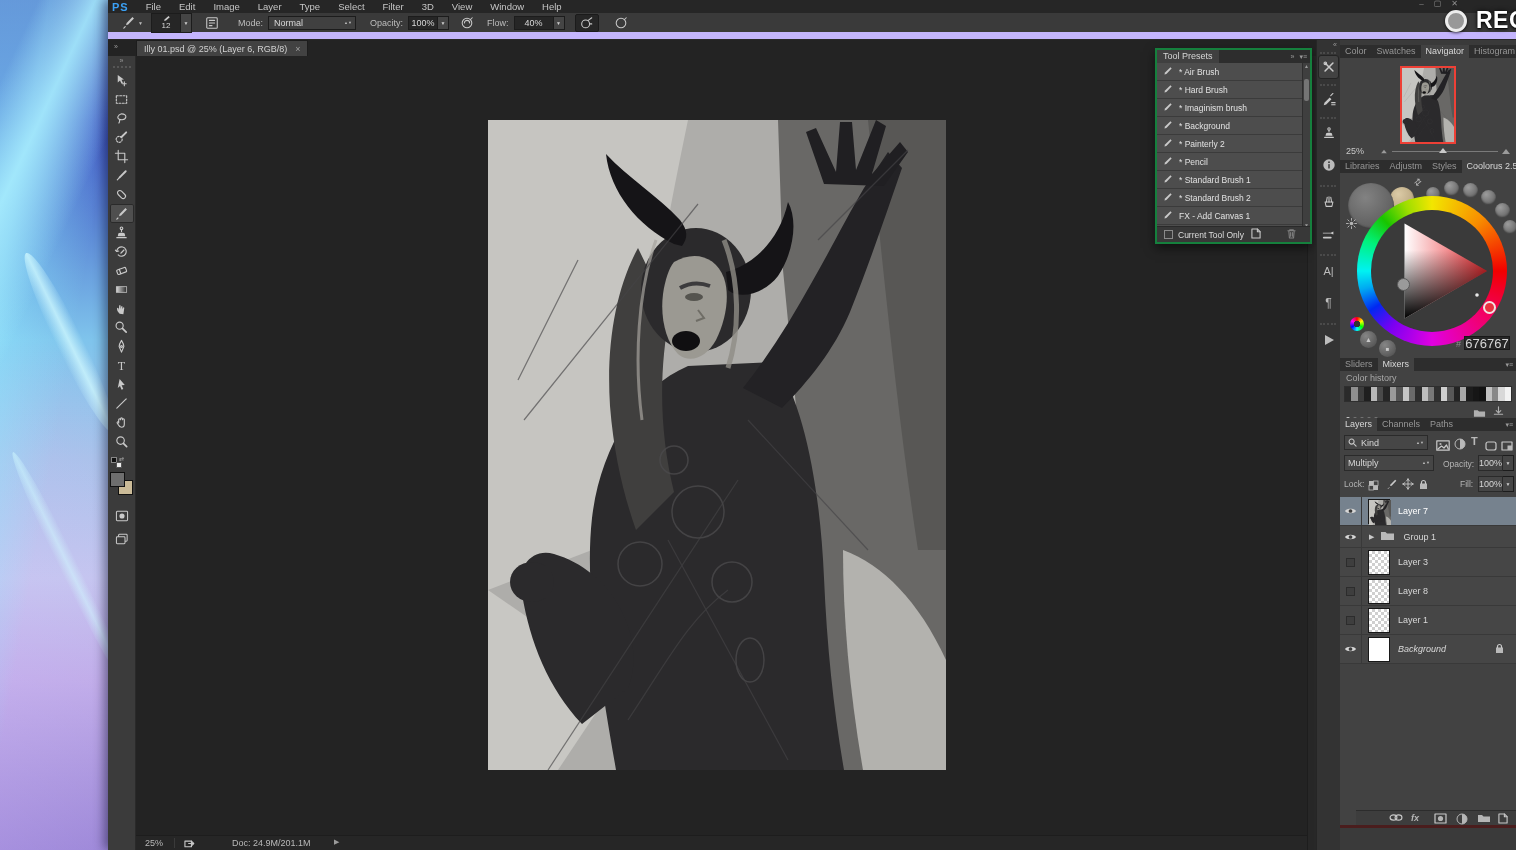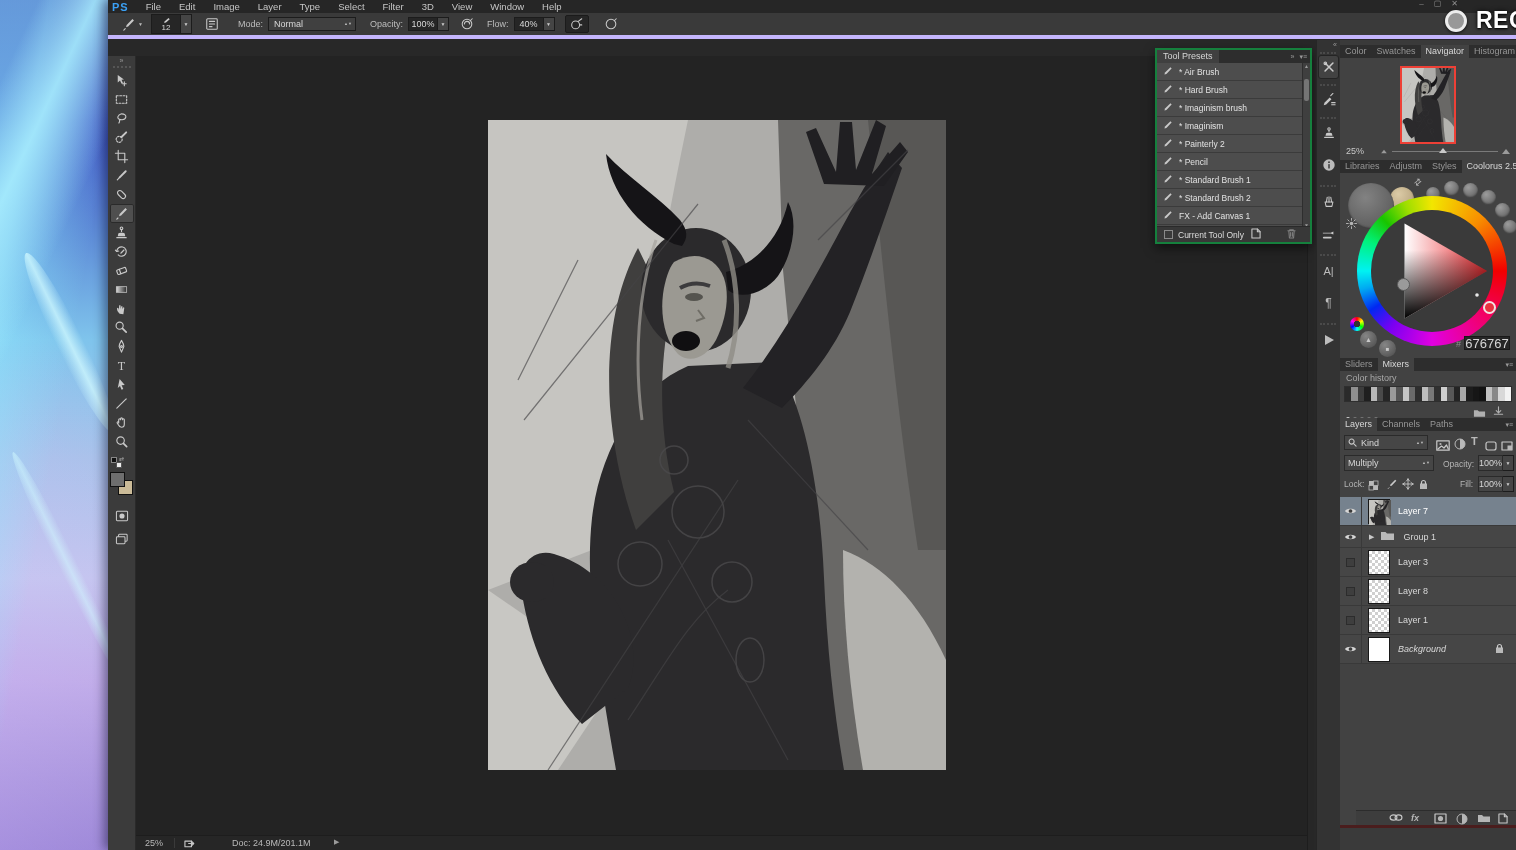--- a/index.html
+++ b/index.html
@@ -14,21 +14,21 @@
  linear-gradient(to bottom,#3536ae 0%,#4055c4 14%,#5f8ed8 28%,#7fc4ec 40%,#a8c2ea 54%,#c2c6ee 68%,#bcaae6 80%,#a08ed8 92%,#8f7cd0 100%)}
 .streak{position:absolute;background:linear-gradient(to bottom,rgba(255,255,255,0),rgba(210,250,255,.75),rgba(255,255,255,0));transform:rotate(64deg);border-radius:50%}
 
 .win{position:absolute;left:108px;top:0;width:1408px;height:850px;background:#282828;box-shadow:-4px 0 10px rgba(0,0,30,.45)}
 
 .menubar{position:absolute;left:0;top:0;width:100%;height:13px;background:#262626;display:flex;align-items:center;font-size:9.5px}
 .pslogo{color:#3ba0f4;font-weight:bold;font-size:11px;padding:0 8px 0 4px;letter-spacing:1px}
 .menu-item{padding:0 9px;color:#c6c6c6}
 .winctl{position:absolute;top:-1px;right:58px;display:flex;gap:10px;font-size:8px;color:#8f8f8f;height:8px;overflow:hidden}
 
-.optionsbar{position:absolute;left:0;top:13px;width:100%;height:26px;background:#3a3a3a;border-bottom:4px solid #c4b5fd;display:flex;align-items:center;font-size:9px;color:#bdbdbd}
+.optionsbar{position:absolute;left:0;top:13px;width:100%;height:26px;background:#3a3a3a;border-bottom:7px solid #c4b5fd;display:flex;align-items:center;font-size:9px;color:#bdbdbd}
 .opt-box{background:#262626;border:1px solid #1c1c1c;color:#d8d8d8;height:14px;display:flex;align-items:center;justify-content:center}
 .drop{width:11px;height:14px;background:#454545;border:1px solid #1c1c1c;border-left:none;display:flex;align-items:center;justify-content:center;font-size:5px;color:#ccc}
 .spin{display:inline-flex;flex-direction:column;font-size:4px;line-height:4px;color:#bbb;margin-left:4px}
 .opt-icon{width:20px;height:18px;display:flex;align-items:center;justify-content:center}
 .pressed{background:#262626;border:1px solid #1b1b1b;border-radius:2px}
 
 .tabbar{position:absolute;left:0;top:40px;width:100%;height:16px;background:#232323;display:flex;align-items:flex-end}
 .doc-tab{height:16px;background:#424242;border:1px solid #1d1d1d;border-bottom:none;display:flex;align-items:center;padding:0 7px;font-size:9px;color:#d2d2d2;margin-left:28px}
 .doc-close{margin-left:8px;color:#9f9f9f;font-size:9px}
 
@@ -220,36 +220,43 @@
   <span class="opt-box" style="width:30px;margin-left:5px">100%</span>
   <span class="drop">▼</span>
   <span class="opt-icon" style="margin-left:8px">
    <svg class="icon" width="14" height="14" viewBox="0 0 16 16">
           <circle cx="8" cy="8" r="5.5"></circle>
           <path d="M5 8 a3 3 0 0 1 6 0"></path>
           <path d="M12 4 l2-2"></path>
         </svg>
   </span>
   <span style="margin-left:10px">Flow:</span>
-  <span class="opt-box" style="width:30px;margin-left:5px">40%</span>
+  <span class="opt-box" style="width:40px;margin-left:5px">40%</span>
   <span class="drop">▼</span>
   <span class="opt-icon pressed" style="margin-left:10px;width:24px">
    <svg class="icon" width="15" height="14" viewBox="0 0 16 16">
           <circle cx="7" cy="9" r="4.5"></circle>
           <path d="M10 5 l4-3 M11.5 9 h2.5"></path>
         </svg>
   </span>
   <span class="opt-icon" style="margin-left:12px">
    <svg class="icon" width="14" height="14" viewBox="0 0 16 16">
           <circle cx="8" cy="8" r="5.5"></circle>
           <path d="M12 4 l2-2"></path>
         </svg>
   </span>
  </div>
 
+ <div class="tabbar">
+  <span style="position:absolute;left:6px;top:3px;font-size:7px;color:#9a9a9a">»</span>
+  <div class="doc-tab">
+   <span>Illy 01.psd @ 25% (Layer 6, RGB/8)</span>
+   <span class="doc-close">×</span>
+  </div>
+ </div>
 
  <div class="toolbar">
   <div class="tb-head">»</div>
   <div class="tb-grip"></div>
   <div class="tool">
         <svg class="icon" width="15" height="15" viewBox="0 0 16 16">
           <path class="fillico" d="M4 2 v8 l2.4-2 1.6 3.4 1.6-.8 -1.6-3.3 2.6-.3z"></path>
           <path d="M11 9.5 v4 M9 11.5 h4"></path>
         </svg>
       </div>
@@ -430,21 +437,21 @@
    <div class="tp-row">
           <svg class="icon" width="12" height="12" viewBox="0 0 16 16">
             <path class="fillico" d="M12.6 1.8 l1.6 1.6 -7 7.2 -2.6 .8 .8-2.6z"></path>
           </svg>
           <span>* Imaginism brush</span>
         </div>
    <div class="tp-row">
           <svg class="icon" width="12" height="12" viewBox="0 0 16 16">
             <path class="fillico" d="M12.6 1.8 l1.6 1.6 -7 7.2 -2.6 .8 .8-2.6z"></path>
           </svg>
-          <span>* Imaginism</span>
+          <span>* Background</span>
         </div>
    <div class="tp-row">
           <svg class="icon" width="12" height="12" viewBox="0 0 16 16">
             <path class="fillico" d="M12.6 1.8 l1.6 1.6 -7 7.2 -2.6 .8 .8-2.6z"></path>
           </svg>
           <span>* Painterly 2</span>
         </div>
    <div class="tp-row">
           <svg class="icon" width="12" height="12" viewBox="0 0 16 16">
             <path class="fillico" d="M12.6 1.8 l1.6 1.6 -7 7.2 -2.6 .8 .8-2.6z"></path>

